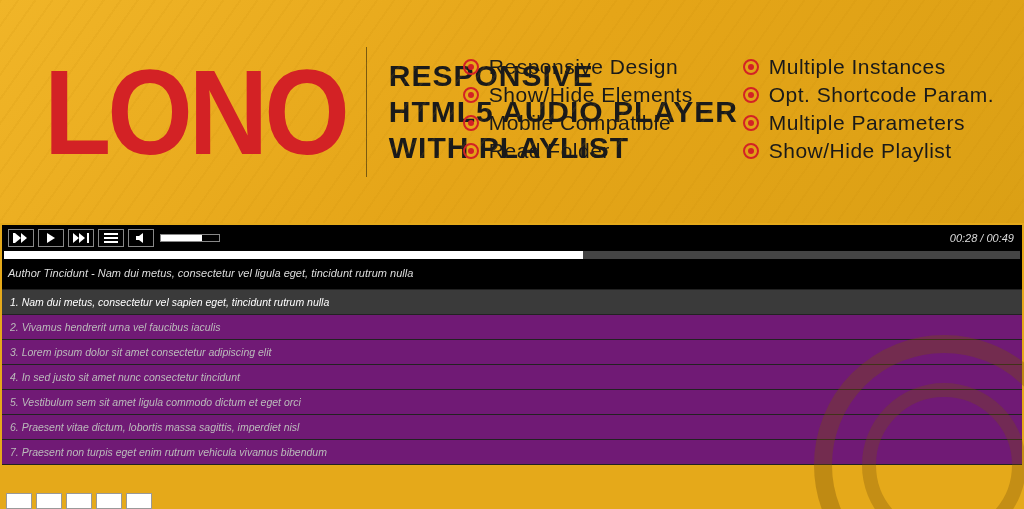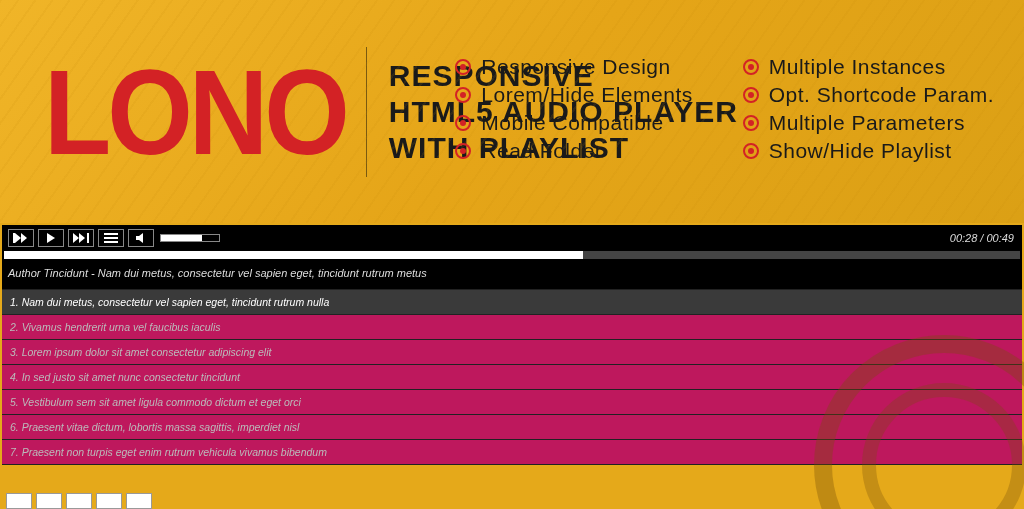--- a/index.html
+++ b/index.html
@@ -136,21 +136,21 @@
   background: #fff;
   width: 57%;
 }
 .now-playing {
   font-size: 11px;
   color: #ddd;
   padding: 8px 6px 10px 6px;
   background: #000;
 }
 .playlist {
-  background: #be185d;
+  background: #701a75;
   border-top: 1px solid #222;
 }
 .track {
   font-size: 10.5px;
   color: #bbb;
   padding: 6px 8px;
   border-bottom: 1px solid #222;
   cursor: pointer;
 }
 .track.active {
@@ -205,21 +205,21 @@
     <div class="l3">WITH PLAYLIST</div>
   </div>
   <div class="features">
     <div class="fcol">
       <div class="feature">
           <span class="bullet"></span>
           <span>Responsive Design</span>
         </div>
       <div class="feature">
           <span class="bullet"></span>
-          <span>Lorem/Hide Elements</span>
+          <span>Show/Hide Elements</span>
         </div>
       <div class="feature">
           <span class="bullet"></span>
           <span>Mobile Compatible</span>
         </div>
       <div class="feature">
           <span class="bullet"></span>
           <span>Read Folder</span>
         </div>
     </div>
@@ -278,21 +278,21 @@
         </svg>
     </div>
     <div class="vol-slider">
       <div class="vol-fill"></div>
     </div>
     <div class="time">00:28 / 00:49</div>
   </div>
   <div class="progress">
     <div class="progress-fill"></div>
   </div>
-  <div class="now-playing">Author Tincidunt - Nam dui metus, consectetur vel sapien eget, tincidunt rutrum metus</div>
+  <div class="now-playing">Author Tincidunt - Nam dui metus, consectetur vel ligula eget, tincidunt rutrum nulla</div>
   <div class="playlist">
     <div class="track active">1. Nam dui metus, consectetur vel sapien eget, tincidunt rutrum nulla</div>
     <div class="track">2. Vivamus hendrerit urna vel faucibus iaculis</div>
     <div class="track">3. Lorem ipsum dolor sit amet consectetur adipiscing elit</div>
     <div class="track">4. In sed justo sit amet nunc consectetur tincidunt</div>
     <div class="track">5. Vestibulum sem sit amet ligula commodo dictum et eget orci</div>
     <div class="track">6. Praesent vitae dictum, lobortis massa sagittis, imperdiet nisl</div>
     <div class="track">7. Praesent non turpis eget enim rutrum vehicula vivamus bibendum</div>
   </div>
 </div>

